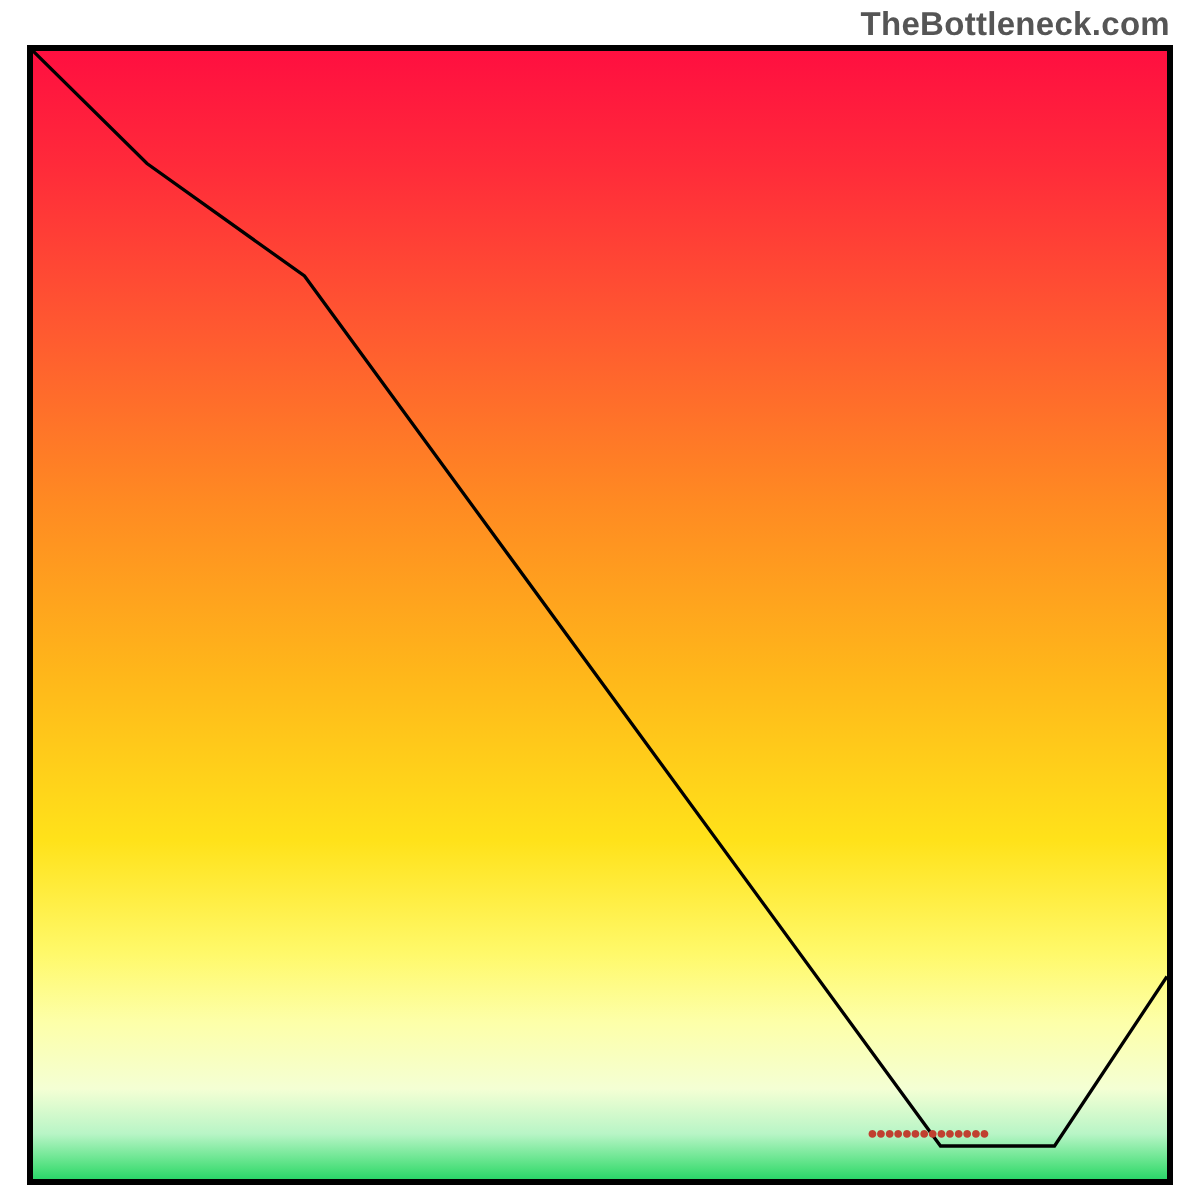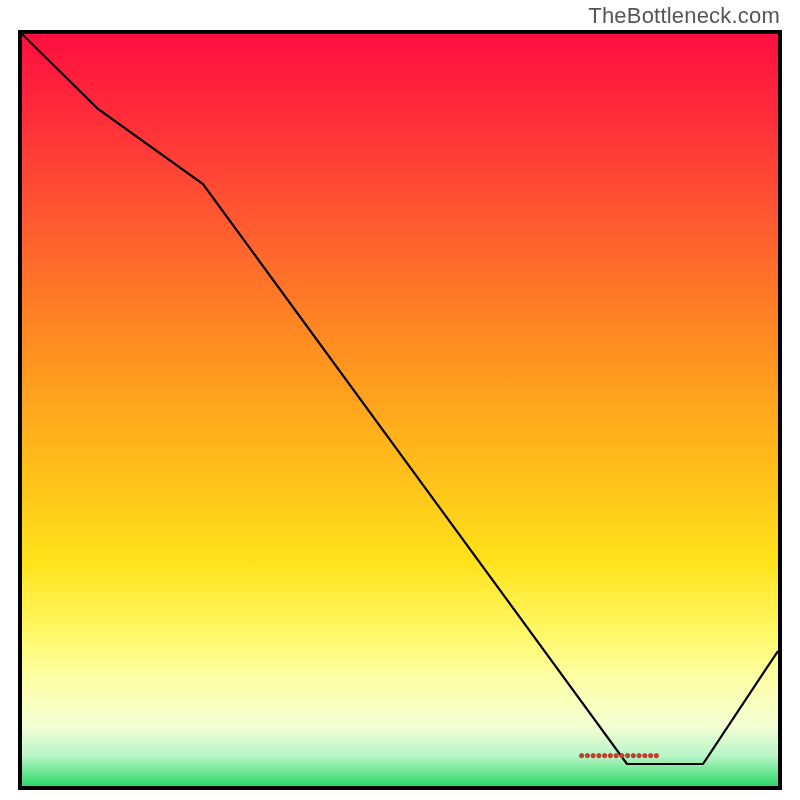--- a/index.html
+++ b/index.html
@@ -13,21 +13,21 @@
   .wrap {
     position: relative;
     width: 800px;
     height: 800px;
   }
   .watermark {
     position: absolute;
     top: 3px;
     right: 20px;
     font-size: 22px;
-    font-weight: 400;
+    font-weight: 700;
     color: #555555;
     letter-spacing: 0.2px;
   }
   .plot {
     position: absolute;
     left: 18px;
     top: 30px;
     width: 764px;
     height: 760px;
     background: linear-gradient(

